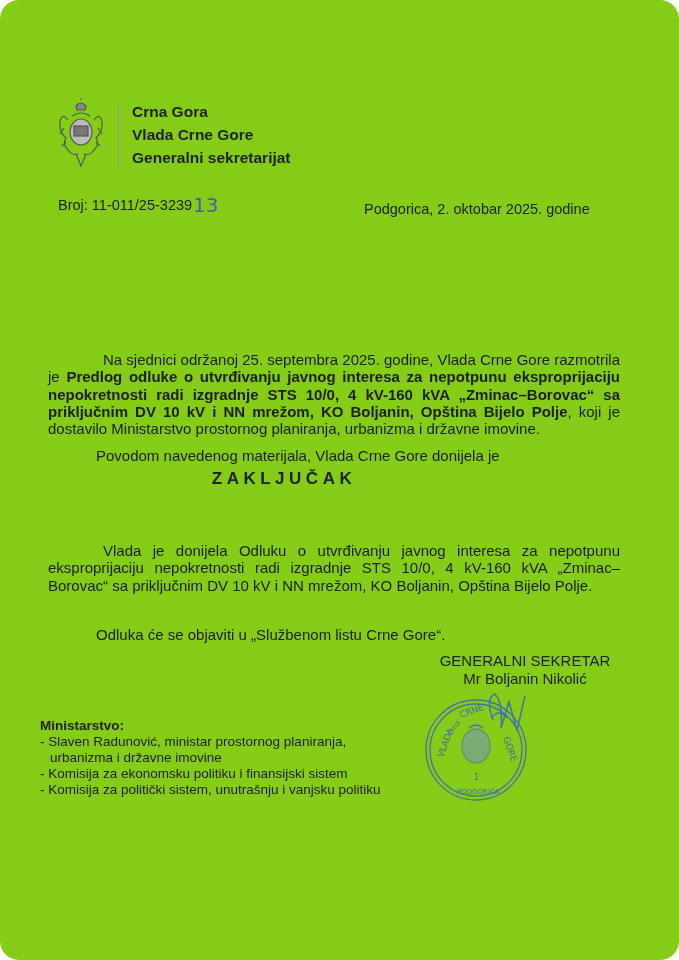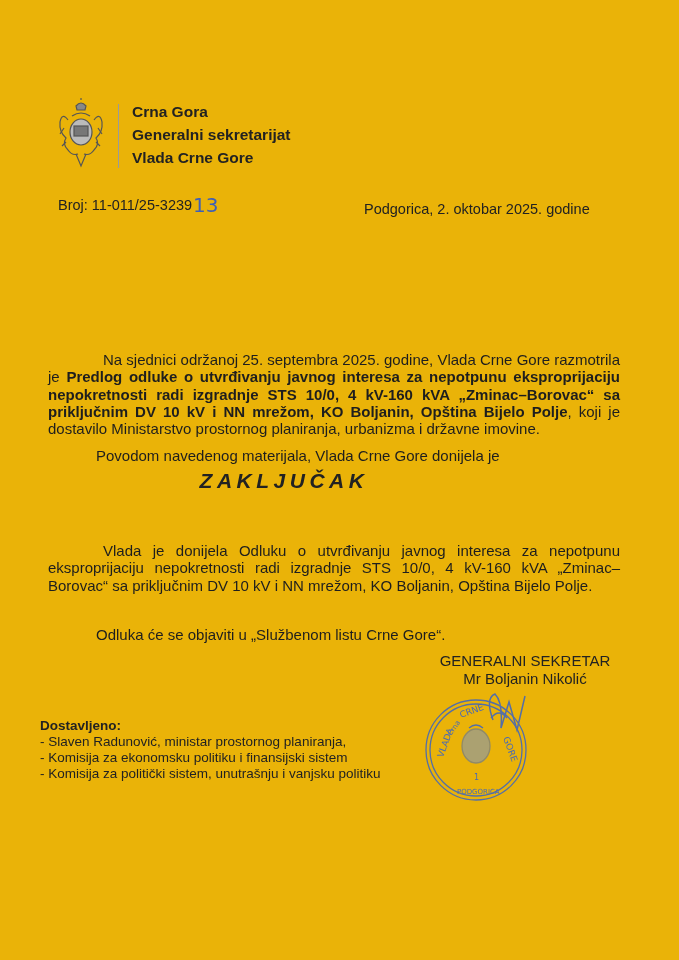--- a/index.html
+++ b/index.html
@@ -1,33 +1,33 @@
 <!DOCTYPE html>
 <html><head>
   <meta charset="utf-8">
   <style>
     html, body { margin: 0; padding: 0; background: #fdfdfd; }
     body { width: 679px; height: 960px; position: relative; overflow: hidden;
            font-family: "Liberation Sans", sans-serif; color: #1a1a1a; }
-    .page { position: absolute; left: 0; top: 0; width: 679px; height: 960px; background: #eab308; }
+    .page { position: absolute; left: 0; top: 0; width: 679px; height: 960px; background: #84cc16; border-radius: 19px; }
 
     .header { position: absolute; left: 58px; top: 96px; height: 76px; }
     .coat { position: absolute; left: 0; top: 2px; width: 46px; height: 72px; }
     .divider { position: absolute; left: 60px; top: 8px; width: 1px; height: 64px; background: #9a9a9a; }
     .org-lines { position: absolute; left: 74px; top: 4px; font-size: 15.5px; font-weight: bold; line-height: 23px; white-space: nowrap; color: #222; }
 
     .broj { position: absolute; left: 58px; top: 191px; font-size: 14.5px; color: #222; white-space: nowrap; }
     .broj .hand { color: #3d5fb8; font-family: "DejaVu Sans", sans-serif; font-size: 20px; margin-left: 1px; position: relative; top: 2px; }
     .date { position: absolute; left: 364px; top: 201px; font-size: 14.5px; color: #222; white-space: nowrap; }
 
     .body-text { position: absolute; left: 48px; width: 572px; font-size: 15px; line-height: 17.3px; text-align: justify; color: #1e1e1e; margin-top: 33px; }
     .p1 { top: 318px; }
     .p1 .indent { display: inline-block; width: 55px; }
     .p2 { top: 414px; }
-    .heading { position: absolute; left: 0; width: 568px; top: 469px; text-align: center; font-weight: bold; font-size: 21px; letter-spacing: 4.5px; color: #222; font-style: italic; }
+    .heading { position: absolute; left: 0; width: 568px; top: 469px; text-align: center; font-weight: bold; font-size: 17px; letter-spacing: 4.5px; color: #222; }
     .p3 { top: 509px; }
     .p4 { top: 593px; }
     .indent { display: inline-block; width: 55px; }
     .indent2 { display: inline-block; width: 48px; }
 
     .signature { position: absolute; left: 410px; top: 652px; width: 230px; text-align: center; font-weight: normal; font-size: 15px; line-height: 18px; color: #222; }
 
     .stamp { position: absolute; left: 421px; top: 688px; width: 130px; height: 120px; }
 
     .dostav { position: absolute; left: 40px; top: 718px; font-size: 13.5px; line-height: 16px; color: #222; white-space: nowrap; }
@@ -49,22 +49,22 @@
         <ellipse cx="23" cy="34" rx="11" ry="13" fill="#bbb"></ellipse>
         <rect x="16" y="28" width="14" height="10" fill="#777"></rect>
         <path d="M14 18 Q23 12 32 18"></path>
         <path d="M18 56 L23 68 L28 56"></path>
         <path d="M6 30 L2 36 M40 30 L44 36 M8 44 L4 48 M38 44 L42 48"></path>
       </g>
     </svg>
     <div class="divider"></div>
     <div class="org-lines">
       <div>Crna Gora</div>
+      <div>Vlada Crne Gore</div>
       <div>Generalni sekretarijat</div>
-      <div>Vlada Crne Gore</div>
     </div>
   </div>
 
   <div class="broj">
     <span>Broj: 11-011/25-3239</span><span class="hand">13</span>
   </div>
   <div class="date">Podgorica, 2. oktobar 2025. godine</div>
 
   <div class="body-text p1"><span class="indent"></span><span>Na sjednici održanoj 25. septembra 2025. godine, Vlada Crne Gore razmotrila je </span><b>Predlog odluke o utvrđivanju javnog interesa za nepotpunu eksproprijaciju nepokretnosti radi izgradnje STS 10/0, 4 kV-160 kVA „Zminac–Borovac“ sa priključnim DV 10 kV i NN mrežom, KO Boljanin, Opština Bijelo Polje</b><span>, koji je dostavilo Ministarstvo prostornog planiranja, urbanizma i državne imovine.</span></div>
 
@@ -94,19 +94,20 @@
       <text x="22" y="70" transform="rotate(-70 22 70)">VLADA</text>
       <text x="40" y="30" transform="rotate(-20 40 30)">CRNE</text>
       <text x="82" y="50" transform="rotate(70 82 50)">GORE</text>
       <text x="30" y="48" font-size="7" transform="rotate(-55 30 48)">Crna</text>
       <text x="53" y="92" font-size="8">1</text>
       <text x="36" y="106" font-size="7">PODGORICA</text>
     </g>
   </svg>
 
   <div class="dostav">
-    <div class="title">Dostavljeno:</div>
+    <div class="title">Ministarstvo:</div>
     <div>- Slaven Radunović, ministar prostornog planiranja,</div>
+    <div class="sub">urbanizma i državne imovine</div>
     <div>- Komisija za ekonomsku politiku i finansijski sistem</div>
     <div>- Komisija za politički sistem, unutrašnju i vanjsku politiku</div>
   </div>
 
 </div>
 
 </body></html>

